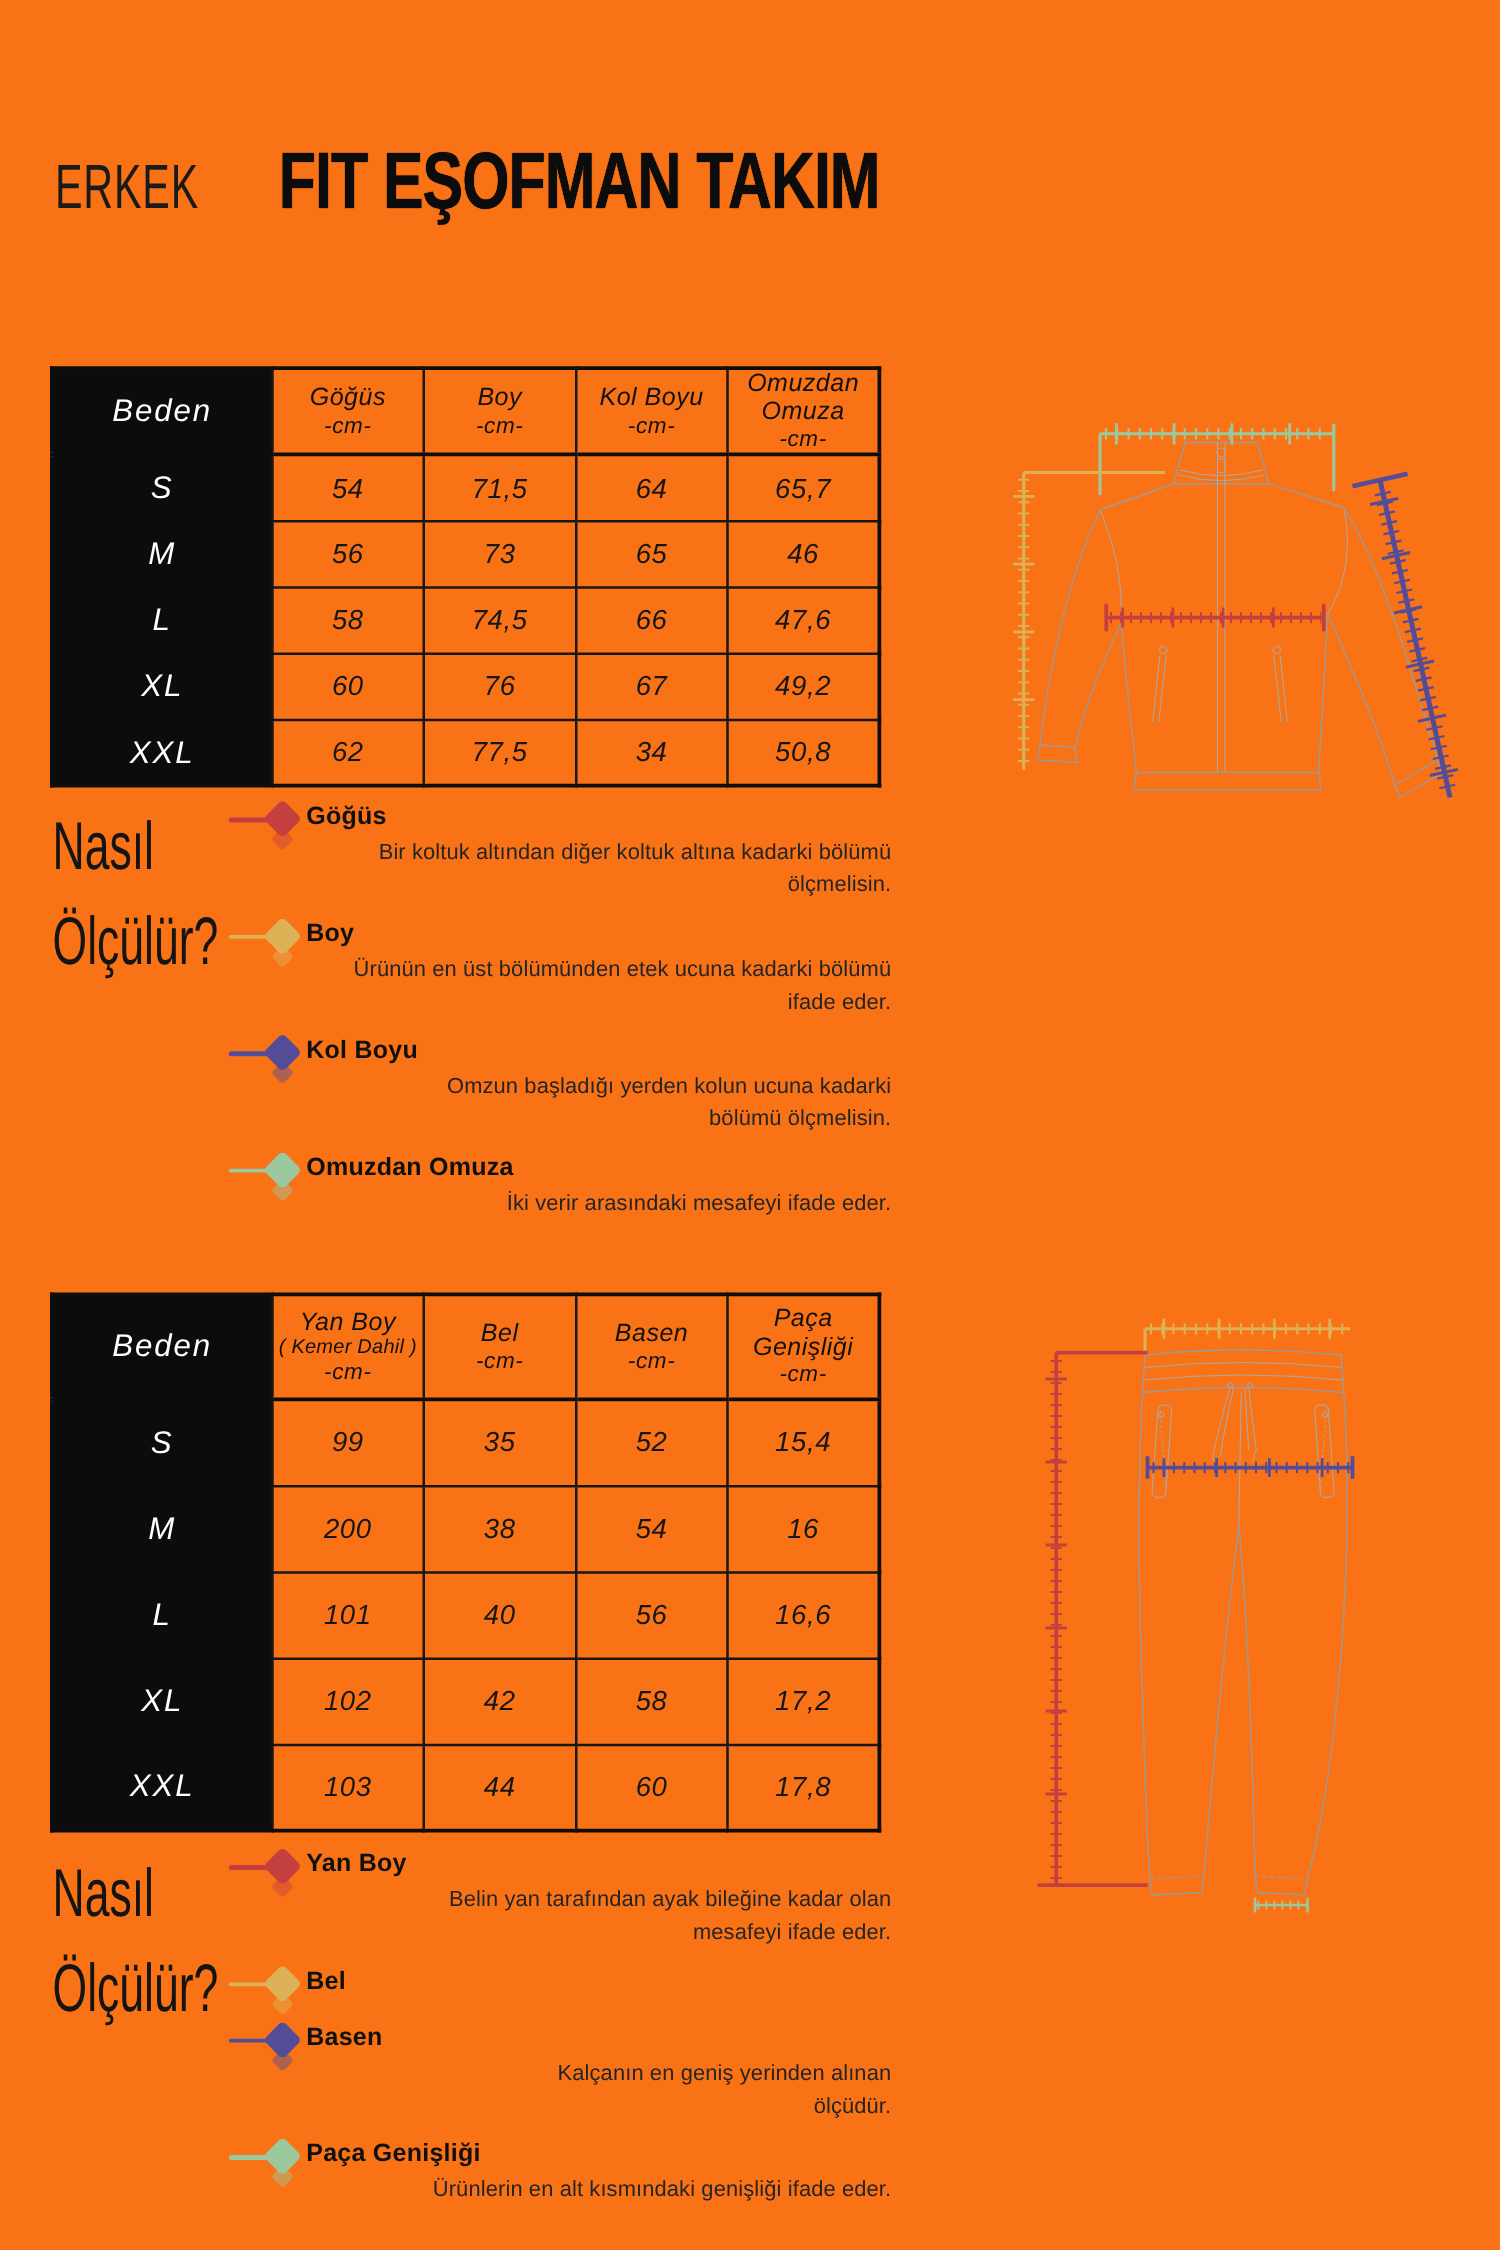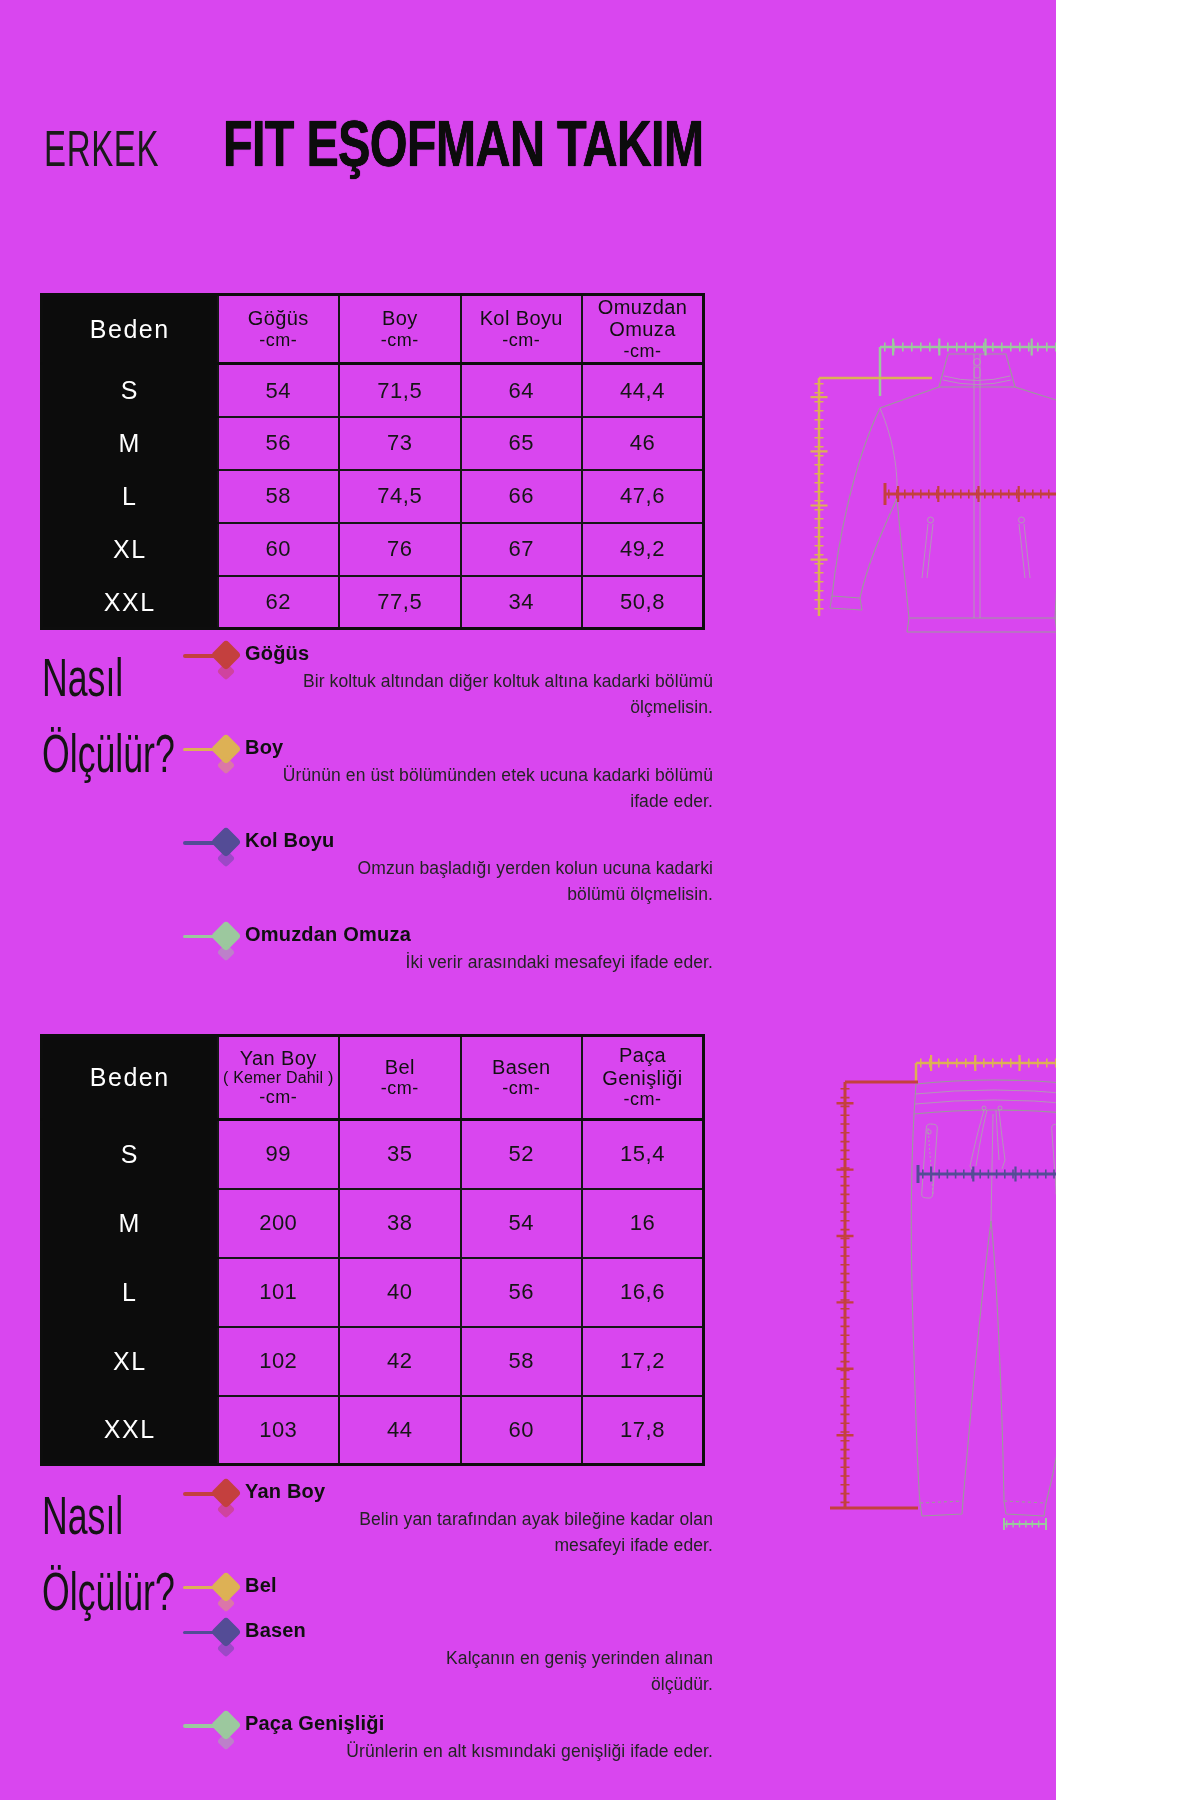--- a/index.html
+++ b/index.html
@@ -1,22 +1,22 @@
 <!DOCTYPE html>
 <html lang="tr" style="--red: #c4403e; --yellow: #ddb155; --purple: #544c96; --green: #9cc89e;"><head>
 <meta charset="utf-8">
 <style>
   :root{
     --ink:#111;
   }
   html,body{margin:0;padding:0;background:#fff;}
   .page{
     position:relative;
-    width:1056px;height:1800px;
-    background:#d946ef;
+    width:1200px;height:1800px;
+    background:#f97316;
     font-family:"Liberation Sans", sans-serif;
     color:var(--ink);
     overflow:hidden;
   }
   .condensed{display:inline-block;transform-origin:0 0;}
 
   
   .title-block{position:absolute;left:44px;top:104px;}
   .title-category{
     font-size:50px;font-weight:400;letter-spacing:1px;color:#1a1a1a;
@@ -30,21 +30,21 @@
   .brand{position:absolute;left:745px;top:84px;width:256px;text-align:center;}
   .brand-logo{display:block;margin:0 auto;}
   .brand-name{
     margin-top:8px;font-size:49px;font-weight:700;color:#0c0c0c;letter-spacing:0;
     transform:scaleX(.84);transform-origin:50% 0;display:block;
     text-shadow:0 0 .9px #000, 0 0 .9px #000;
     white-space:nowrap;
   }
 
   
-  .table-wrap{position:absolute;left:40px;}
+  .table-wrap{position:absolute;left:40px;font-style:italic;}
   .t1{top:293px;}
   .t2{top:1034px;}
   table.size-table{
     border-collapse:collapse;table-layout:fixed;width:662px;
     border:3px solid #0d0d0d;
   }
   .size-table th,.size-table td{
     border:2px solid #161616;text-align:center;vertical-align:middle;padding:0;
     font-weight:400;
   }
@@ -139,21 +139,21 @@
               <div class="col-unit">-cm-</div>
             </th>
           </tr>
         </thead>
         <tbody>
           <tr>
             <th class="size-col">S</th>
             <td class="val-cell">54</td>
             <td class="val-cell">71,5</td>
             <td class="val-cell">64</td>
-            <td class="val-cell">44,4</td>
+            <td class="val-cell">65,7</td>
           </tr>
           <tr>
             <th class="size-col">M</th>
             <td class="val-cell">56</td>
             <td class="val-cell">73</td>
             <td class="val-cell">65</td>
             <td class="val-cell">46</td>
           </tr>
           <tr>
             <th class="size-col">L</th>

